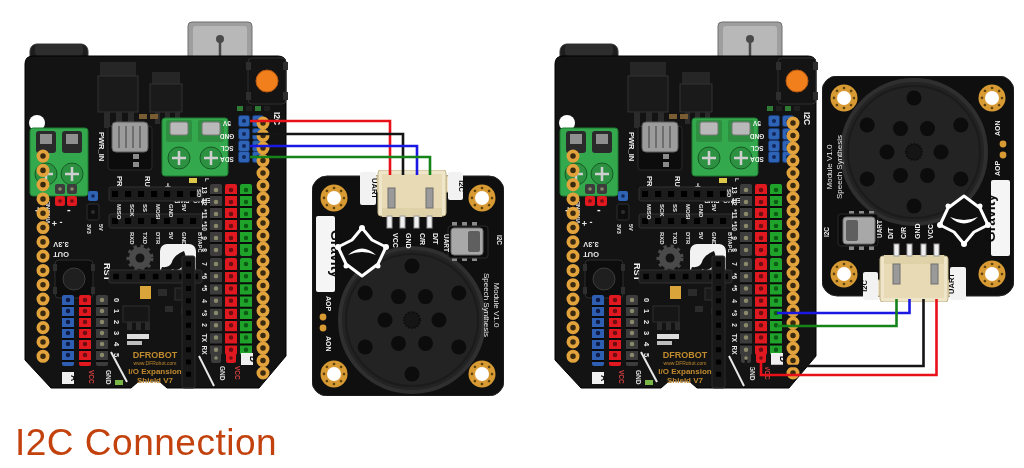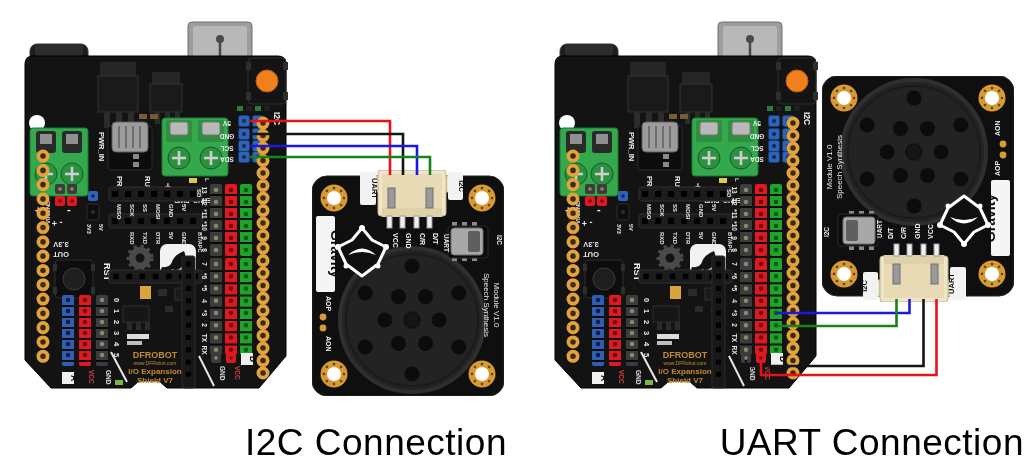--- a/index.html
+++ b/index.html
@@ -4,21 +4,21 @@
 <style>
   html,body{margin:0;padding:0;background:#fff;}
   .stage{position:relative;width:1024px;height:468px;background:#fff;overflow:hidden;
          font-family:"Liberation Sans", sans-serif;}
   .mount{position:absolute;}
   .board{width:280px;height:385px;}
   .module{width:192px;height:226px;}
   .rot180{transform:rotate(180deg);}
   svg{display:block;}
   .wires{position:absolute;left:0;top:0;pointer-events:none;}
-  .caption{position:absolute;top:422px;text-align:right;color:#000000;
+  .caption{position:absolute;top:422px;text-align:left;color:#c2410c;
            font-size:37px;letter-spacing:.5px;}
   text{font-family:"Liberation Sans", sans-serif;}
 </style>
 </head>
 <body>
 
 <div class="stage">
   <div class="mount board" style="left:15px;top:8px">
 <svg width="280" height="385" viewBox="0 0 280 385">
 
@@ -827,14 +827,13 @@
       <path d="M250,146 H417 V175" stroke="#1a18e2"></path>
       <path d="M250,157 H430 V175" stroke="#15821a"></path>
       <path d="M923.5,299 V366 H746 V360" stroke="#151515"></path>
       <path d="M936.5,299 V375 H761 V362" stroke="#e81019"></path>
       <path d="M909.5,299 V313 H777" stroke="#1a18e2"></path>
       <path d="M896.5,299 V326 H777" stroke="#15821a"></path>
     </g>
   </svg>
 
   <div class="caption" style="left:15px;width:492px">I2C Connection</div>
-  <div class="caption" style="left:548px;width:476px">UART Connection</div>
 </div>
 
 </body></html>

